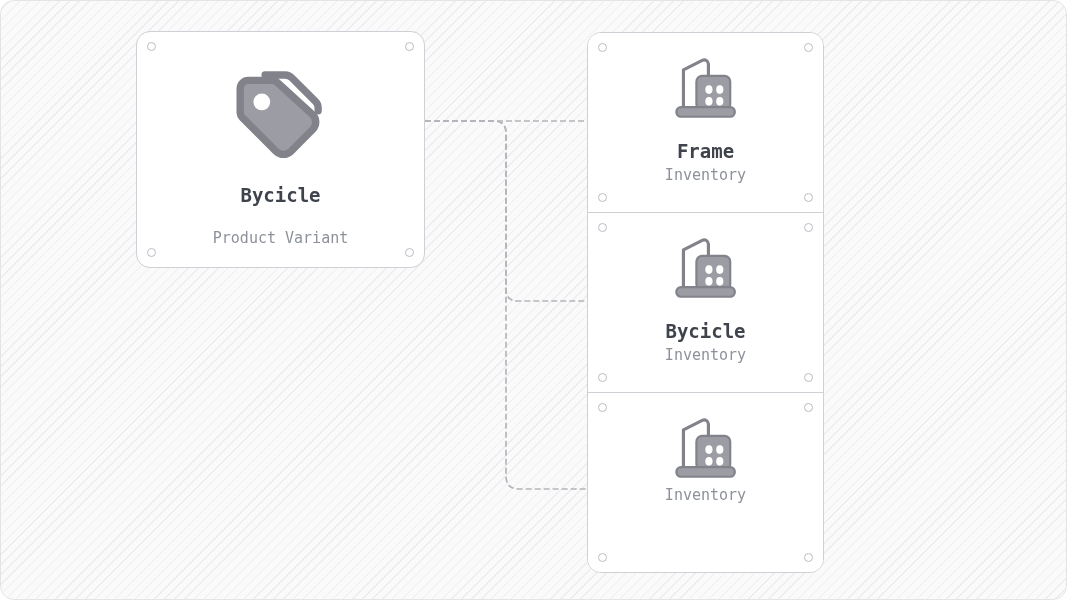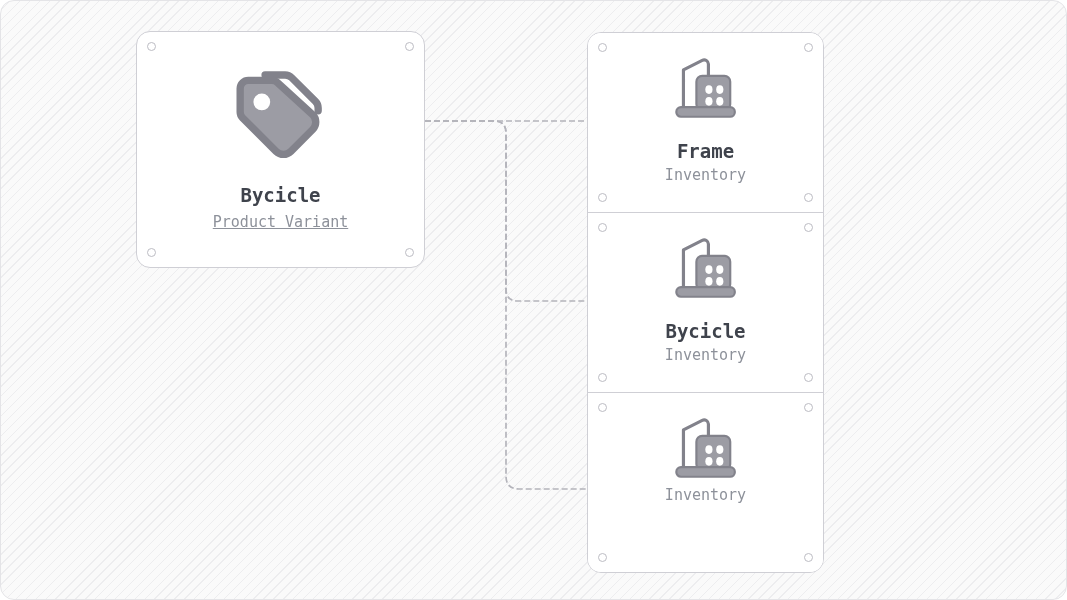--- a/index.html
+++ b/index.html
@@ -58,21 +58,21 @@
     line-height:1.2;
   }
   .node-subtitle{
     color:#8d919a;
     font-size:15px;
     font-weight:400;
     line-height:1.2;
   }
   .product-node .node-icon{margin-top:32px;}
   .product-node .node-title{margin-top:22px;}
-  .product-node .node-subtitle{margin-top:6px;text-decoration:underline;}
+  .product-node .node-subtitle{margin-top:22px;}
   .inv-node .node-icon{margin-top:19px;}
   .inv-node .node-title{margin-top:17px;}
   .inv-node .node-subtitle{margin-top:3px;}
   .handle{
     position:absolute;
     width:7px;height:7px;
     border-radius:50%;
     background:#ffffff;
     border:1.2px solid #bcbcc3;
   }

